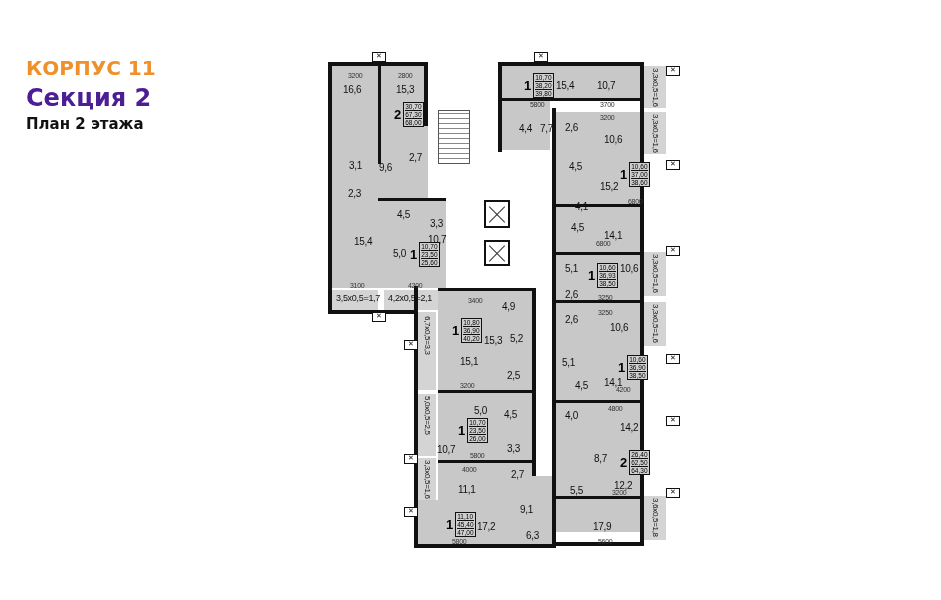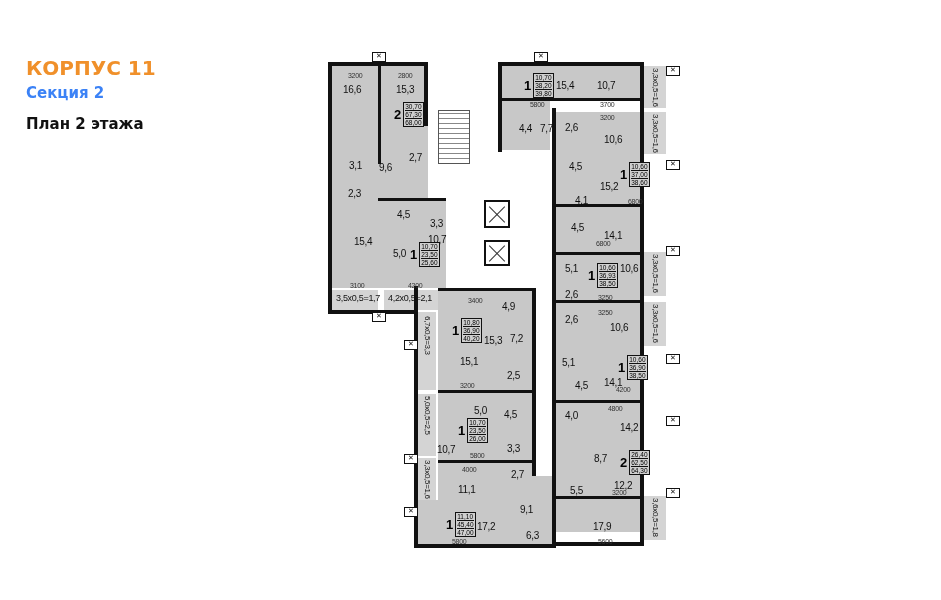--- a/index.html
+++ b/index.html
@@ -1,19 +1,19 @@
 <!DOCTYPE html>
 <html><head>
 <meta charset="utf-8">
 <style>
   html, body { margin: 0; padding: 0; background: #ffffff; }
   body { width: 941px; height: 600px; position: relative; overflow: hidden; font-family: "Liberation Sans", sans-serif; }
   .title { position: absolute; left: 26px; font-weight: bold; font-family: "DejaVu Sans", sans-serif; }
   .t1 { top: 56px; font-size: 20px; color: #f0902a; }
-  .t2 { top: 84px; font-size: 15px; color: #3b82f6; }
+  .t2 { top: 84px; font-size: 24px; color: #4c1d95; }
   .t3 { top: 115px; font-size: 15px; color: #111; }
   .plan { position: absolute; left: 0; top: 0; width: 941px; height: 600px; padding-left: 12px; }
   .room { position: absolute; background: #c8c8c8; }
   .room.light { background: #d4d4d4; }
   .wall { position: absolute; background: #111; }
   .lbl { position: absolute; font-size: 10px; color: #111; white-space: nowrap; letter-spacing: -0.3px; }
   .lbl.sm { font-size: 7px; color: #333; }
   .lbl.v { transform: rotate(90deg); transform-origin: left top; font-size: 8px; }
   .apt { position: absolute; display: flex; align-items: center; gap: 2px; }
   .apt .n { font-size: 13px; font-weight: bold; }
@@ -113,41 +113,41 @@
   <span class="lbl" style="left:393px;top:248px;">5,0</span>
 
   <span class="lbl" style="left:556px;top:80px;">15,4</span>
   <span class="lbl" style="left:597px;top:80px;">10,7</span>
   <span class="lbl" style="left:519px;top:123px;">4,4</span>
   <span class="lbl" style="left:540px;top:123px;">7,7</span>
   <span class="lbl" style="left:565px;top:122px;">2,6</span>
   <span class="lbl" style="left:604px;top:134px;">10,6</span>
   <span class="lbl" style="left:569px;top:161px;">4,5</span>
   <span class="lbl" style="left:600px;top:181px;">15,2</span>
-  <span class="lbl" style="left:575px;top:195px;text-align:right;">4,1</span>
+  <span class="lbl" style="left:575px;top:201px;text-align:right;">4,1</span>
   <span class="lbl" style="left:571px;top:222px;">4,5</span>
   <span class="lbl" style="left:604px;top:230px;">14,1</span>
   <span class="lbl" style="left:565px;top:263px;">5,1</span>
   <span class="lbl" style="left:620px;top:263px;">10,6</span>
   <span class="lbl" style="left:565px;top:289px;">2,6</span>
   <span class="lbl" style="left:565px;top:314px;">2,6</span>
   <span class="lbl" style="left:610px;top:322px;">10,6</span>
   <span class="lbl" style="left:562px;top:357px;">5,1</span>
   <span class="lbl" style="left:575px;top:380px;">4,5</span>
   <span class="lbl" style="left:604px;top:377px;">14,1</span>
   <span class="lbl" style="left:565px;top:410px;">4,0</span>
   <span class="lbl" style="left:620px;top:422px;">14,2</span>
   <span class="lbl" style="left:594px;top:453px;">8,7</span>
   <span class="lbl" style="left:614px;top:480px;text-align:right;">12,2</span>
   <span class="lbl" style="left:570px;top:485px;">5,5</span>
   <span class="lbl" style="left:593px;top:521px;">17,9</span>
 
   <span class="lbl" style="left:502px;top:301px;">4,9</span>
   <span class="lbl" style="left:484px;top:335px;">15,3</span>
-  <span class="lbl" style="left:510px;top:333px;">7,2</span>
+  <span class="lbl" style="left:510px;top:333px;">5,2</span>
   <span class="lbl" style="left:460px;top:356px;">15,1</span>
   <span class="lbl" style="left:507px;top:370px;">2,5</span>
   <span class="lbl" style="left:474px;top:405px;">5,0</span>
   <span class="lbl" style="left:504px;top:409px;">4,5</span>
   <span class="lbl" style="left:437px;top:444px;">10,7</span>
   <span class="lbl" style="left:507px;top:443px;">3,3</span>
   <span class="lbl" style="left:511px;top:469px;">2,7</span>
   <span class="lbl" style="left:458px;top:484px;">11,1</span>
   <span class="lbl" style="left:520px;top:504px;">9,1</span>
   <span class="lbl" style="left:477px;top:521px;">17,2</span>

